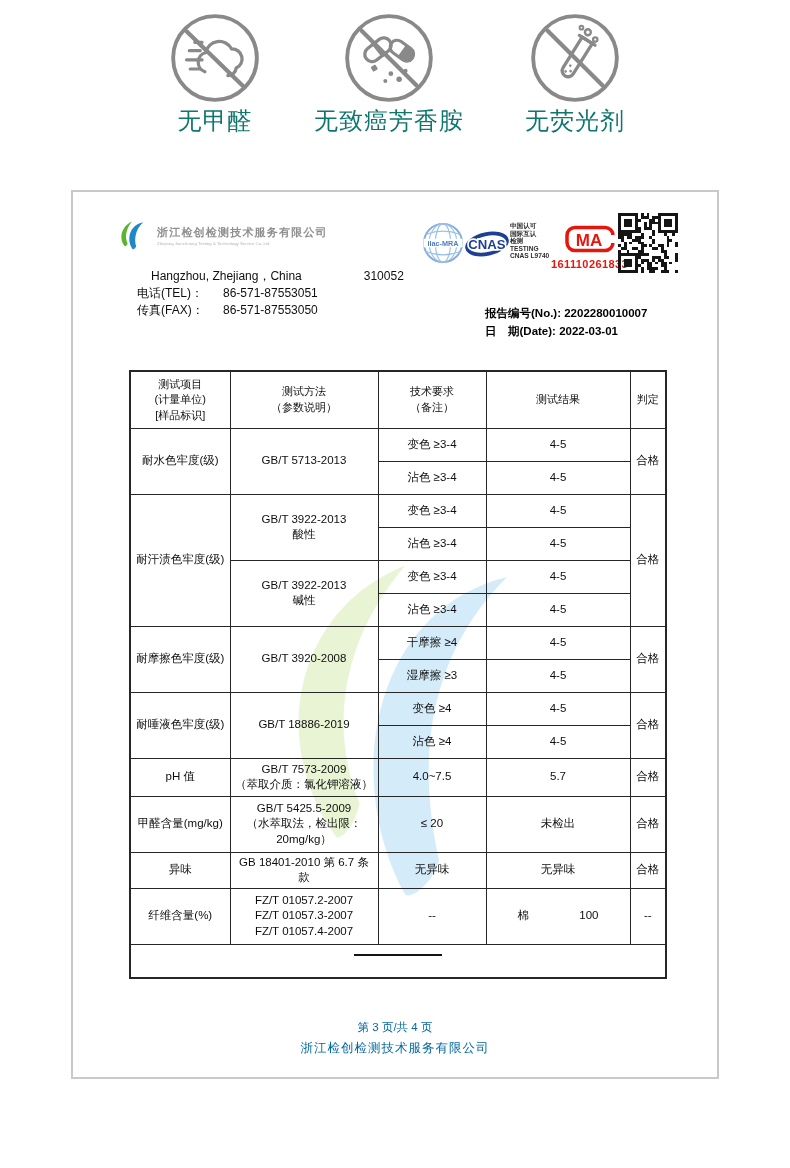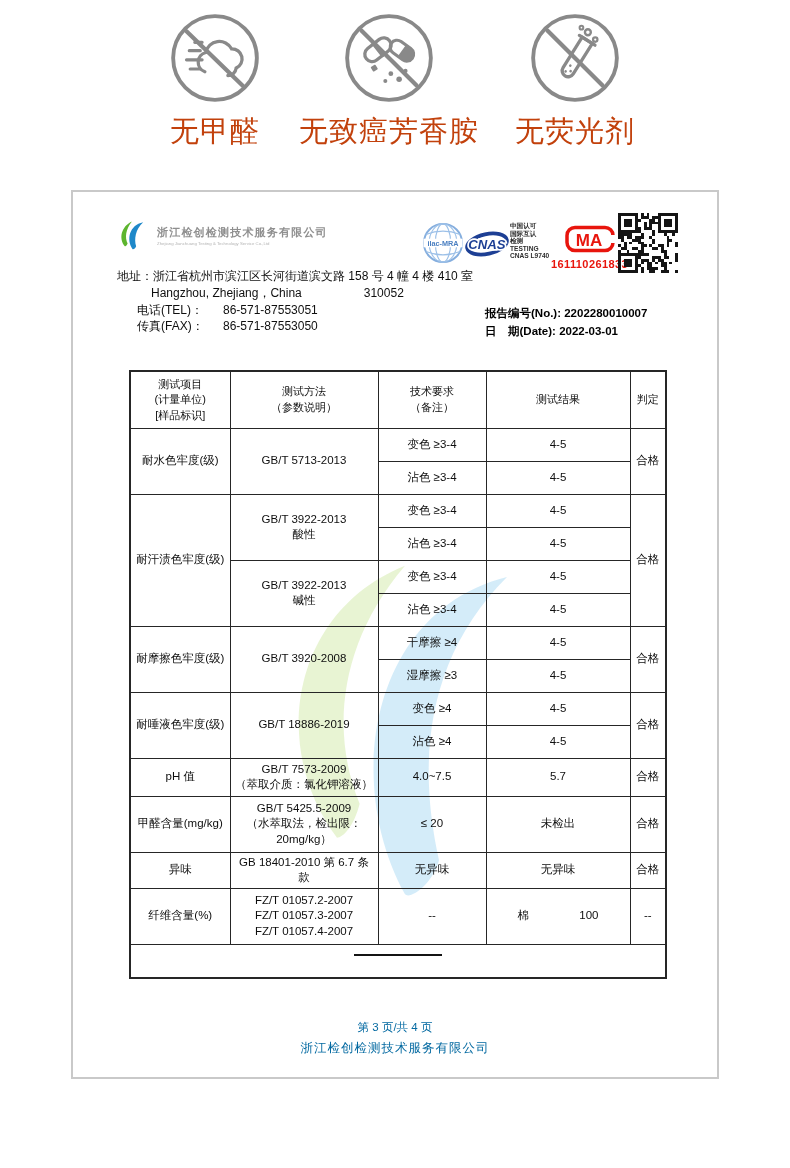--- a/index.html
+++ b/index.html
@@ -5,32 +5,32 @@
   html,body{margin:0;padding:0;}
   body{
     width:790px;height:1168px;background:#ffffff;position:relative;
     font-family:"Liberation Sans","DejaVu Sans",sans-serif;color:#1c1c1c;
     overflow:hidden;
   }
   
   .badges{position:relative;height:150px;}
   .badge{position:absolute;top:12px;transform:translateX(-50%);text-align:center;}
   .badge svg{display:block;margin:0 auto;}
-  .badge-label{margin-top:8px;font-size:29px;color:#c2410c;letter-spacing:1px;white-space:nowrap;}
+  .badge-label{margin-top:1px;font-size:24px;color:#0f766e;letter-spacing:1px;white-space:nowrap;}
   
   .card{
     position:absolute;left:71px;top:190px;width:648px;height:889px;
     border:2px solid #c9c9c9;background:#fff;box-sizing:border-box;
   }
   .logo{position:absolute;left:44px;top:27px;display:flex;align-items:flex-start;}
   .logo-text{margin-left:6px;padding-top:6px;}
   .logo-text-cn{font-size:11px;font-weight:bold;color:#8f8f8f;letter-spacing:1.2px;white-space:nowrap;}
   .logo-text-en{font-size:6px;color:#b5b5b5;transform:scale(.72);transform-origin:left top;white-space:nowrap;margin-top:1px;}
   .ilac{position:absolute;left:349px;top:30px;}
-  .cnas{position:absolute;left:392px;top:36px;font-style:italic;}
+  .cnas{position:absolute;left:392px;top:36px;}
   .acc-text{position:absolute;left:437px;top:30px;font-size:6.6px;line-height:7.6px;font-weight:bold;color:#2e2e2e;white-space:pre-line;}
   .cma{position:absolute;left:478px;top:33px;text-align:center;}
   .cma-number{font-size:11px;color:#e8150d;font-weight:bold;margin-top:1px;letter-spacing:.4px;white-space:nowrap;}
   .qr{position:absolute;left:545px;top:21px;width:60px;height:60px;}
   .address{position:absolute;left:44px;top:76px;font-size:12px;line-height:16.8px;color:#0f0f0f;}
   .addr-row .lbl{display:inline-block;min-width:86px;margin-left:20px;}
   .addr-indent{padding-left:34px;}
   .postal{margin-left:62px;}
   .meta{position:absolute;left:412px;top:112px;font-size:11.5px;font-weight:bold;line-height:18px;color:#000;white-space:nowrap;}
   
@@ -391,21 +391,20 @@
         <rect x="8" y="20" width="1" height="1"></rect>
         <rect x="11" y="20" width="1" height="1"></rect>
         <rect x="12" y="20" width="1" height="1"></rect>
         <rect x="15" y="20" width="1" height="1"></rect>
         <rect x="16" y="20" width="1" height="1"></rect>
         <rect x="17" y="20" width="1" height="1"></rect>
         <rect x="20" y="20" width="1" height="1"></rect>
       </svg></div>
 
   <div class="address">
-    <div class="addr-row">地址：浙江省杭州市滨江区长河街道滨文路 158 号 4 幢 4 楼 410 室</div>
     <div class="addr-row addr-indent"><span>Hangzhou, Zhejiang，China</span><span class="postal">310052</span></div>
     <div class="addr-row"><span class="lbl">电话(TEL)：</span><span>86-571-87553051</span></div>
     <div class="addr-row"><span class="lbl">传真(FAX)：</span><span>86-571-87553050</span></div>
   </div>
 
   <div class="meta">
     <div><span>报告编号(No.):</span> <span>2202280010007</span></div>
     <div><span>日　期(Date):</span> <span>2022-03-01</span></div>
   </div>
 

